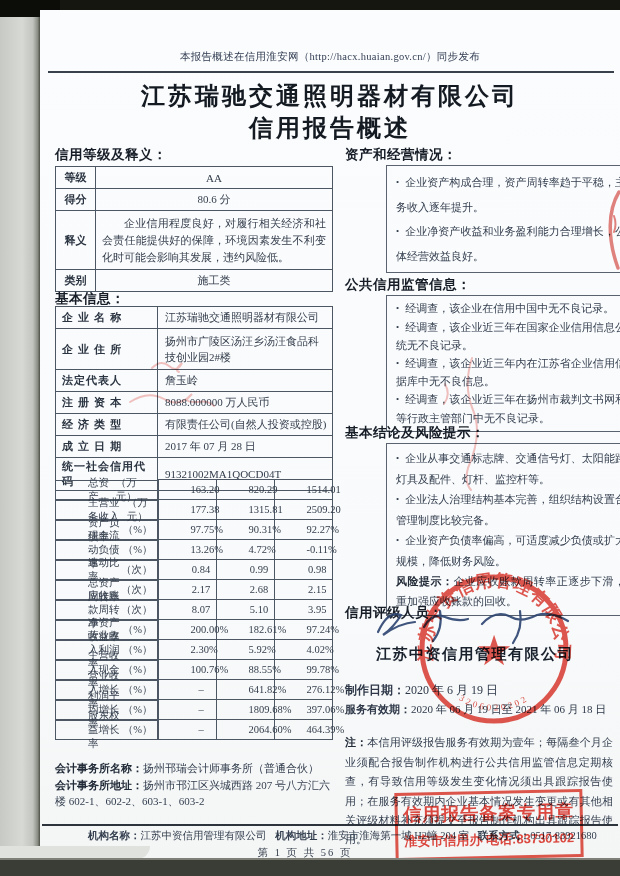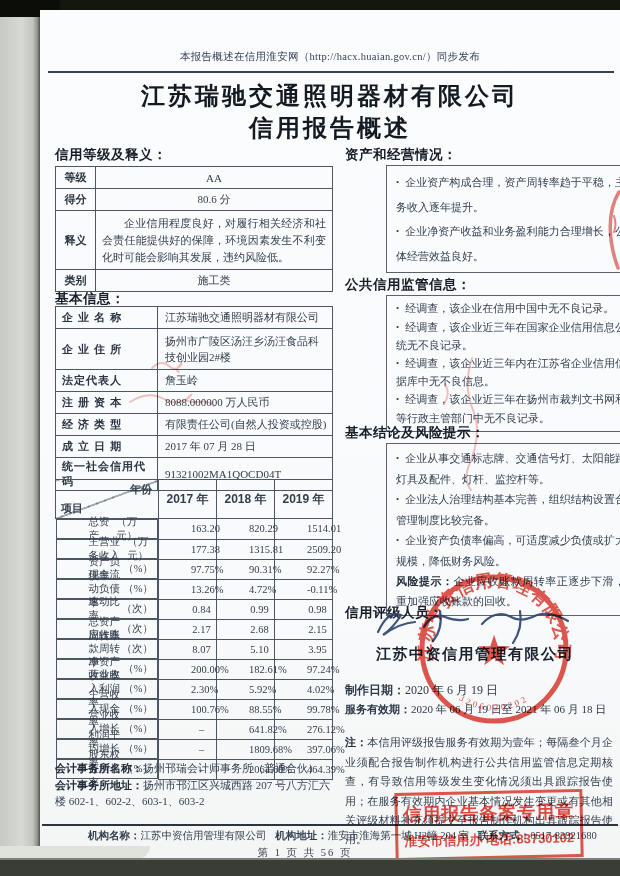--- a/index.html
+++ b/index.html
@@ -166,29 +166,20 @@
 
     <div class="abs" style="left:15px;top:469px;width:278px;">
       <table class="fin">
         <colgroup>
             <col style="width:103px">
             <col style="width:58px">
             <col style="width:58px">
             <col>
           </colgroup>
         <tbody>
-            <tr class="hd">
-          <td class="diag">
-            <span class="ct">年份</span>
-            <span class="cb">项目</span>
-          </td>
-          <td class="yr">2017 年</td>
-          <td class="yr">2018 年</td>
-          <td class="yr">2019 年</td>
-        </tr>
         <tr>
           <td class="fl">
                 <span>总资产</span>
                 <span>（万元）</span>
               </td>
           <td class="fv">163.20</td>
           <td class="fv">820.29</td>
           <td class="fv">1514.01</td>
         </tr>
         <tr>

